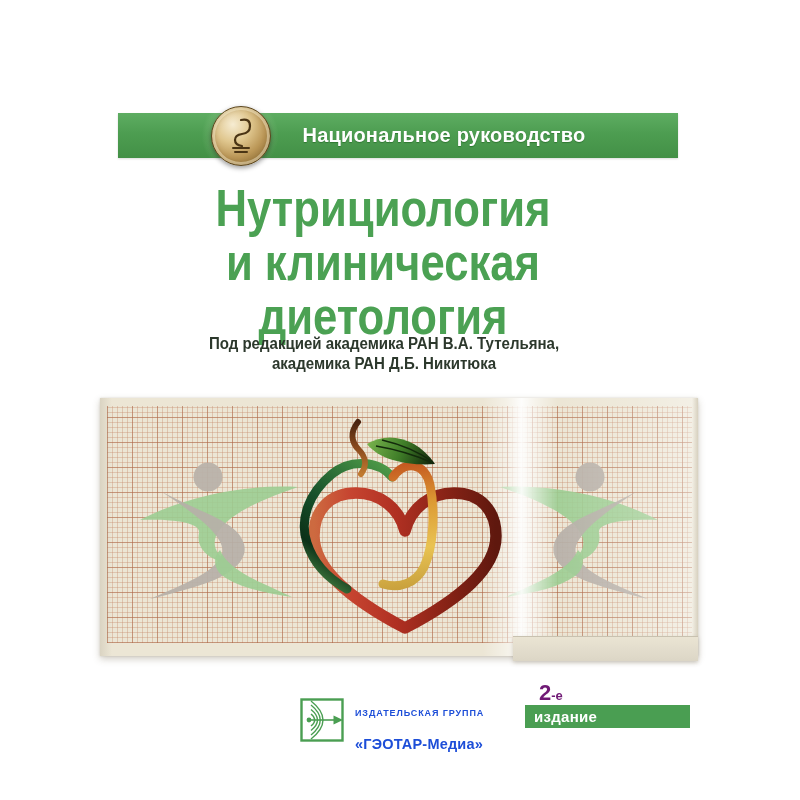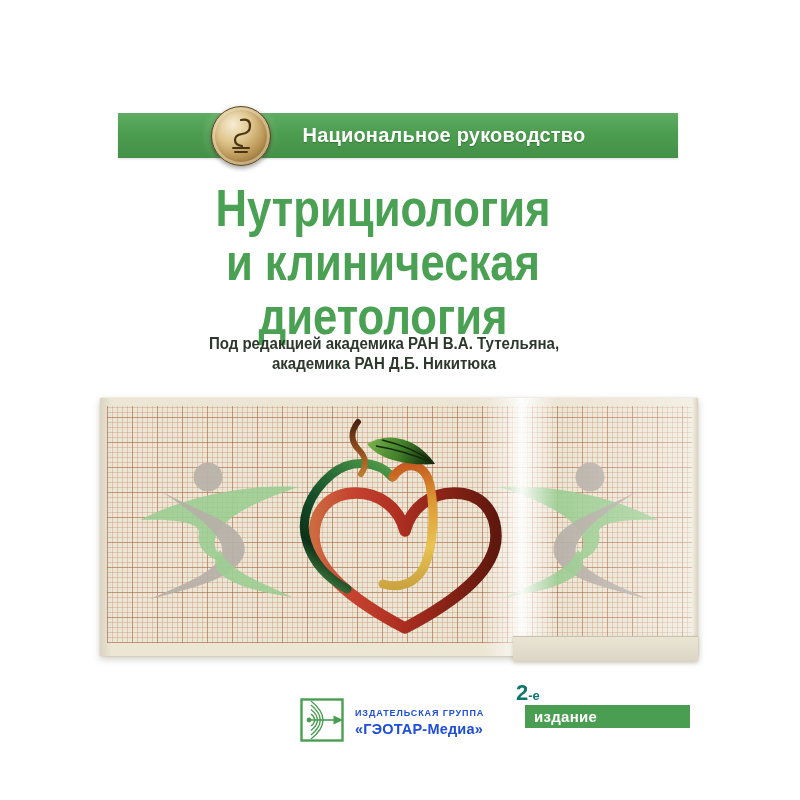--- a/index.html
+++ b/index.html
@@ -52,22 +52,22 @@
   .sheet-edge{position:absolute;left:413px;right:0;bottom:-5px;height:24px;
     background:linear-gradient(180deg,#eae4d3 0%,#dcd6c6 100%);
     border-top:1px solid rgba(150,140,118,.28);
     box-shadow:0 2px 4px rgba(90,75,45,.25);}
   .motif{position:absolute;inset:0;}
 
   
   .pub-logo{position:absolute;left:300px;top:698px;width:44px;height:44px;}
   .pub-text{position:absolute;left:355px;top:708px;color:#1d4ed8;}
   .pub-group{font-size:9px;font-weight:bold;letter-spacing:.9px;}
-  .pub-name{font-size:14.5px;font-weight:bold;margin-top:3px;letter-spacing:.2px;}
-  .edition-num{position:absolute;left:516px;top:680px;color:#0f766e;font-weight:bold;}
+  .pub-name{font-size:14.5px;font-weight:bold;margin-top:18px;letter-spacing:.2px;}
+  .edition-num{position:absolute;left:539px;top:680px;color:#701a75;font-weight:bold;}
   .ed-n{font-size:22px;}
   .ed-s{font-size:13px;}
   .edition-bar{position:absolute;left:525px;top:705px;width:165px;height:23px;
     background:#4a9e52;color:#ffffff;font-size:15px;font-weight:bold;
     line-height:23px;padding-left:9px;box-sizing:border-box;letter-spacing:.3px;}
 </style>
 </head>
 <body>
 
 <div class="cover">

